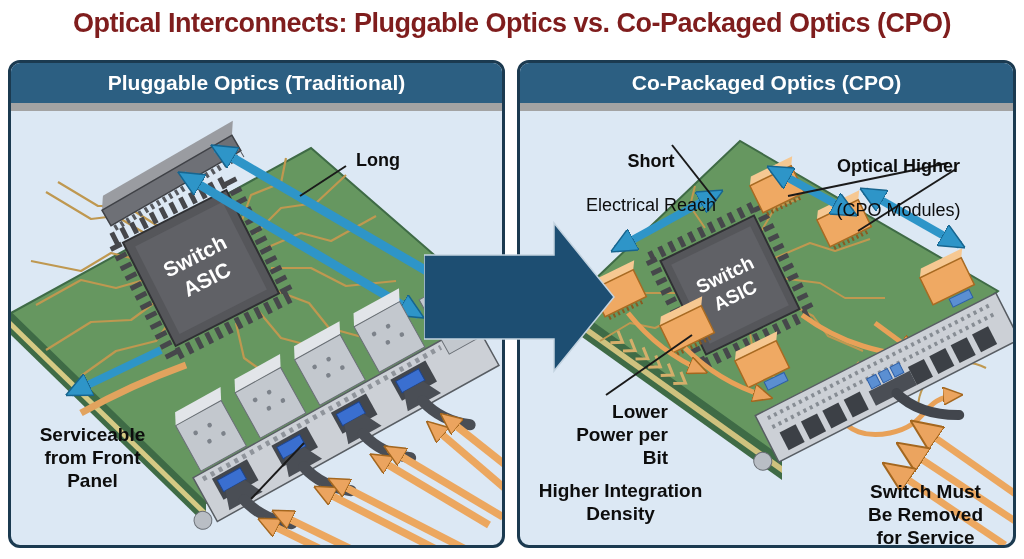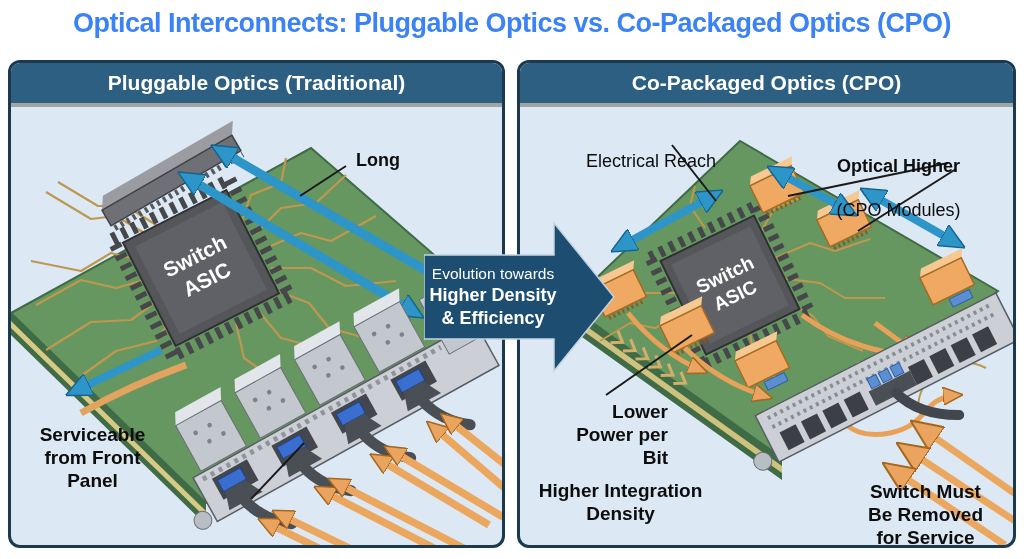--- a/index.html
+++ b/index.html
@@ -1,25 +1,25 @@
 <!DOCTYPE html>
 <html><head>
 <meta charset="utf-8">
 <style>
   html,body{margin:0;padding:0;}
   body{width:1024px;height:559px;background:#ffffff;position:relative;
        font-family:"Liberation Sans", sans-serif;overflow:hidden;}
   .title{position:absolute;top:8px;left:0;width:1024px;text-align:center;
-         font-size:27px;font-weight:bold;color:#3b82f6;letter-spacing:-0.5px;}
+         font-size:27px;font-weight:bold;color:#7f1d1d;letter-spacing:-0.5px;}
   .panel{position:absolute;top:60px;width:497px;height:488px;background:#dce8f4;
          border:3px solid #1b3a50;border-radius:12px;box-sizing:border-box;overflow:hidden;}
   .panel.left{left:8px;}
   .panel.right{left:517px;width:499px;}
   .panel-header{position:relative;z-index:2;height:40px;background:#2c5f82;
-         border-bottom:4px solid #a3a3a3;color:#ffffff;font-weight:bold;font-size:21px;
+         border-bottom:8px solid #a3a3a3;color:#ffffff;font-weight:bold;font-size:21px;
          text-align:center;line-height:40px;border-radius:8px 8px 0 0;}
   .board-svg{position:absolute;left:0;top:0;z-index:1;}
   .lbl{position:absolute;z-index:3;font-size:18px;line-height:1.22;color:#0d0d0d;
        text-align:center;white-space:pre-line;}
   .lbl span{display:block;white-space:pre-line;}
   .b{font-weight:bold;}
   .evo{position:absolute;left:424px;top:221px;width:192px;height:152px;z-index:5;}
   .evo-text{position:absolute;left:4px;top:0;width:130px;height:152px;display:flex;
        flex-direction:column;justify-content:center;align-items:center;color:#ffffff;
        line-height:1.3;text-align:center;}
@@ -315,38 +315,34 @@
 
     <g stroke="#1a1a1a" stroke-width="2">
       <line x1="152" y1="82" x2="196" y2="138"></line>
       <line x1="428" y1="100" x2="268" y2="133"></line>
       <line x1="436" y1="106" x2="338" y2="168"></line>
       <line x1="86" y1="332" x2="172" y2="272"></line>
     </g>
   </svg>
 
   <div class="lbl" style="left:36px;top:66px;width:190px;">
+    <span class="b">Short</span>
     <span>Electrical Reach</span>
   </div>
   <div class="lbl" style="left:271px;top:71px;width:215px;">
     <span class="b">Optical Higher</span>
     <span>(CPO Modules)</span>
   </div>
   <div class="lbl b" style="left:23px;top:337px;width:125px;font-size:19px;text-align:right;">Lower
 Power per
 Bit</div>
   <div class="lbl b" style="left:3px;top:416px;width:195px;font-size:19px;">Higher Integration
 Density</div>
   <div class="lbl b" style="left:328px;top:417px;width:155px;font-size:19px;">Switch Must
 Be Removed
 for Service</div>
 </div>
 
 <div class="evo">
   <svg width="192" height="152" viewBox="0 0 192 152">
     <polygon points="0,34 130,34 130,2 190,76 130,150 130,118 0,118" fill="#1d4e72" stroke="#c3d3e0" stroke-width="1.5"></polygon>
   </svg>
-  <div class="evo-text">
-    <div class="l1">Evolution towards</div>
-    <div class="l2">Higher Density</div>
-    <div class="l3">&amp; Efficiency</div>
-  </div>
 </div>
 
 </body></html>

